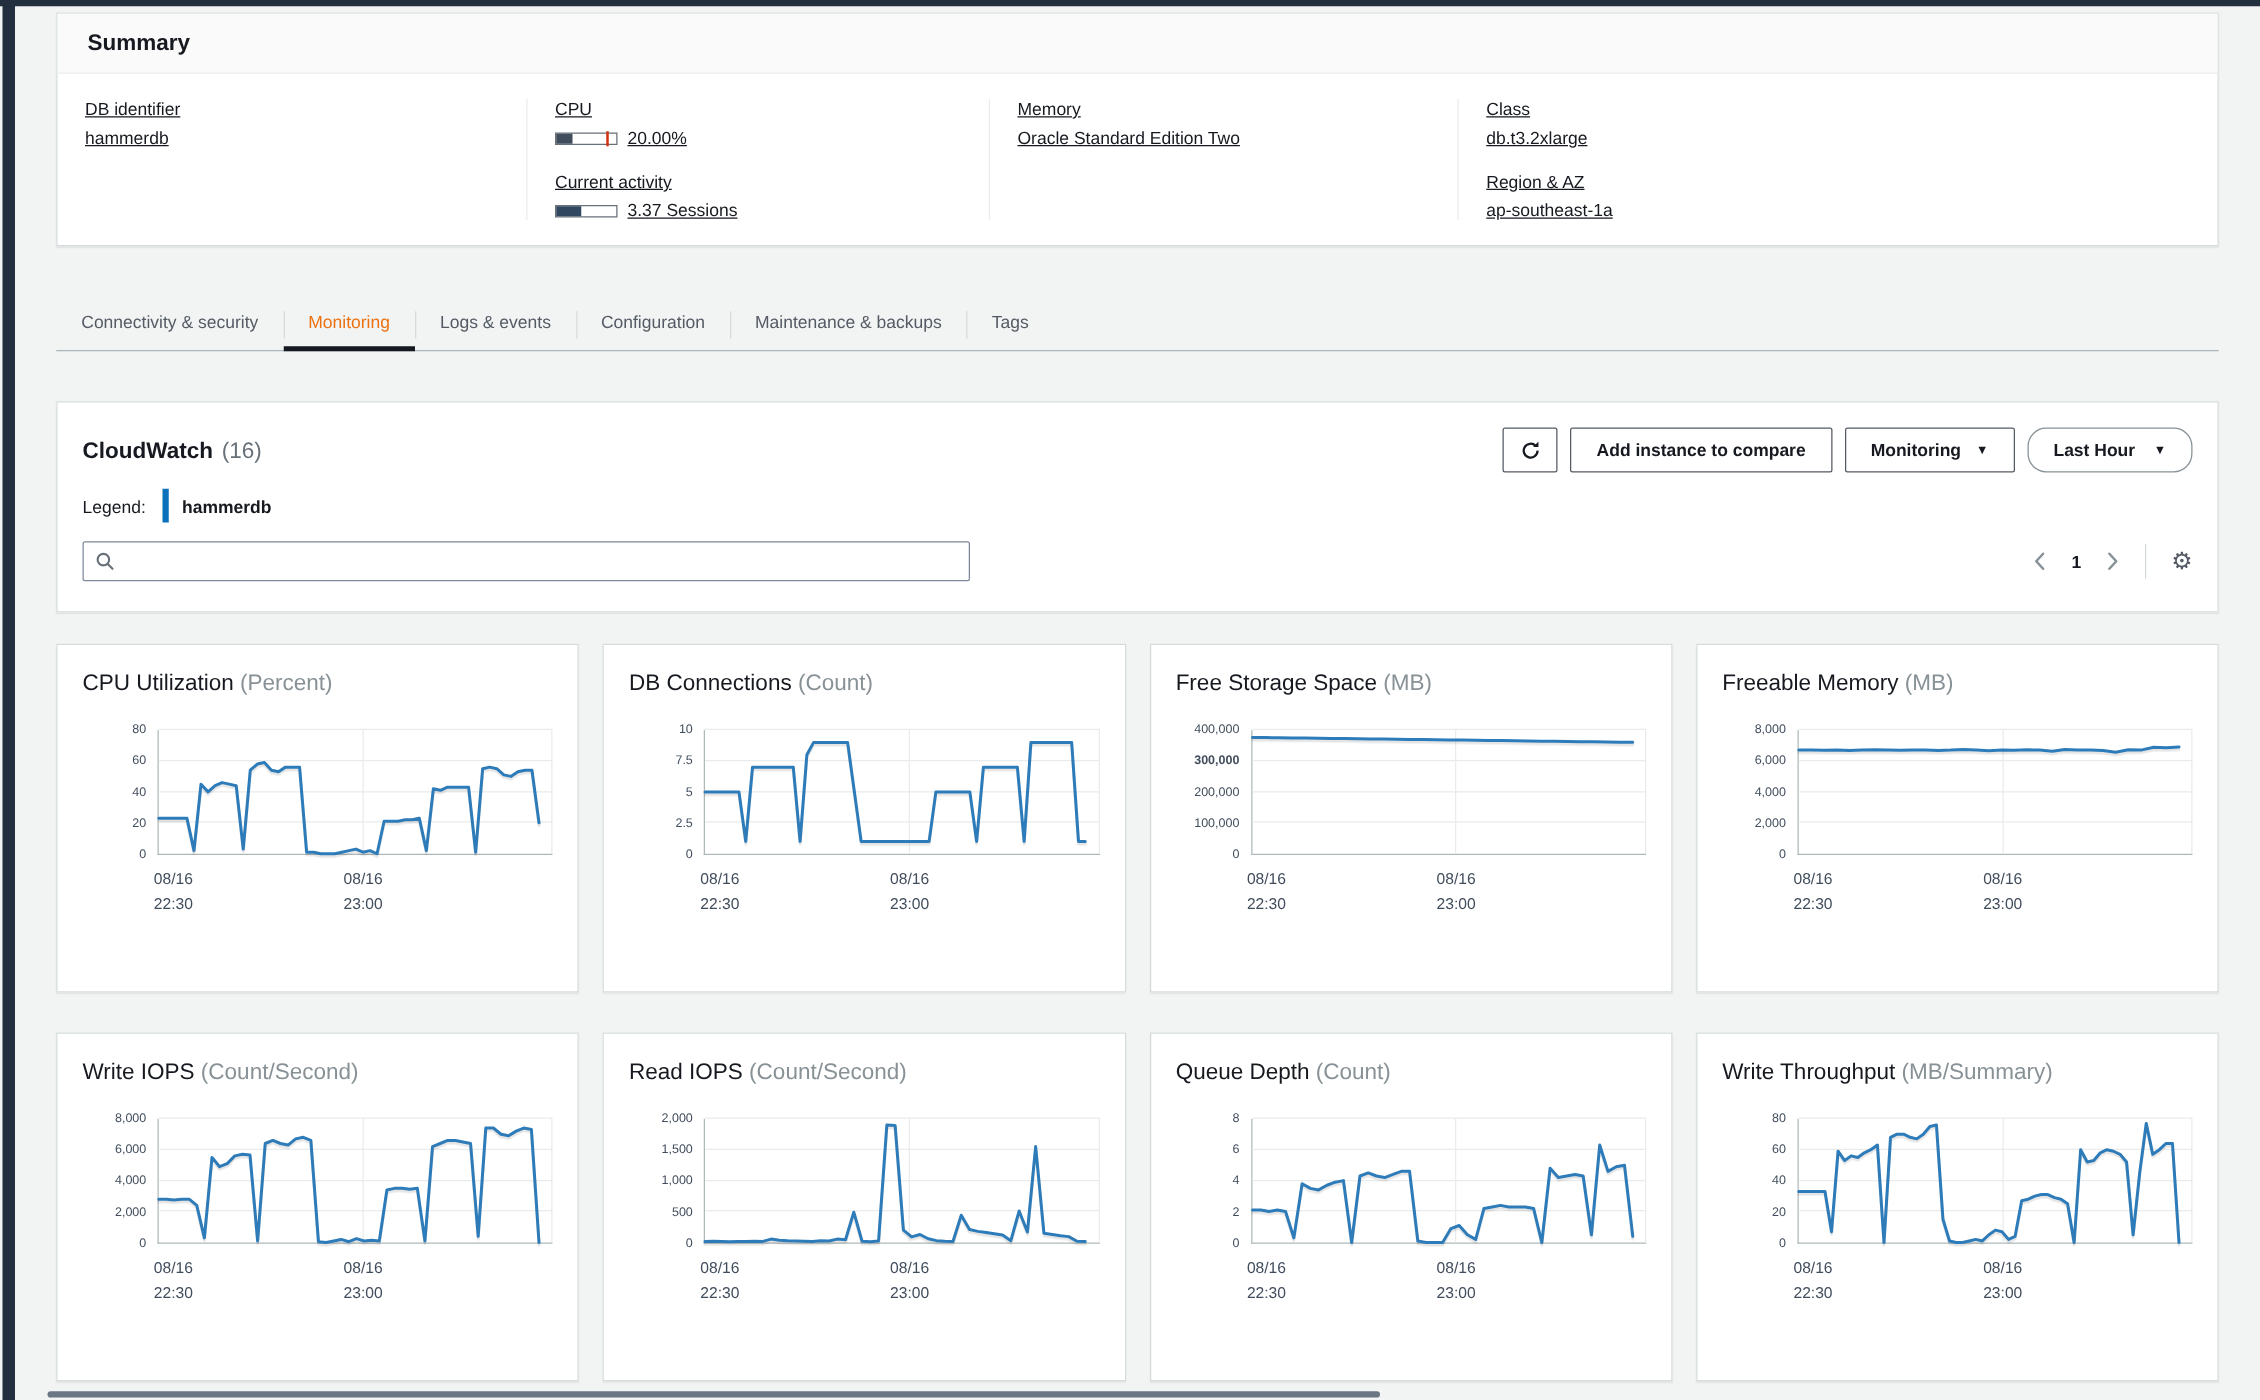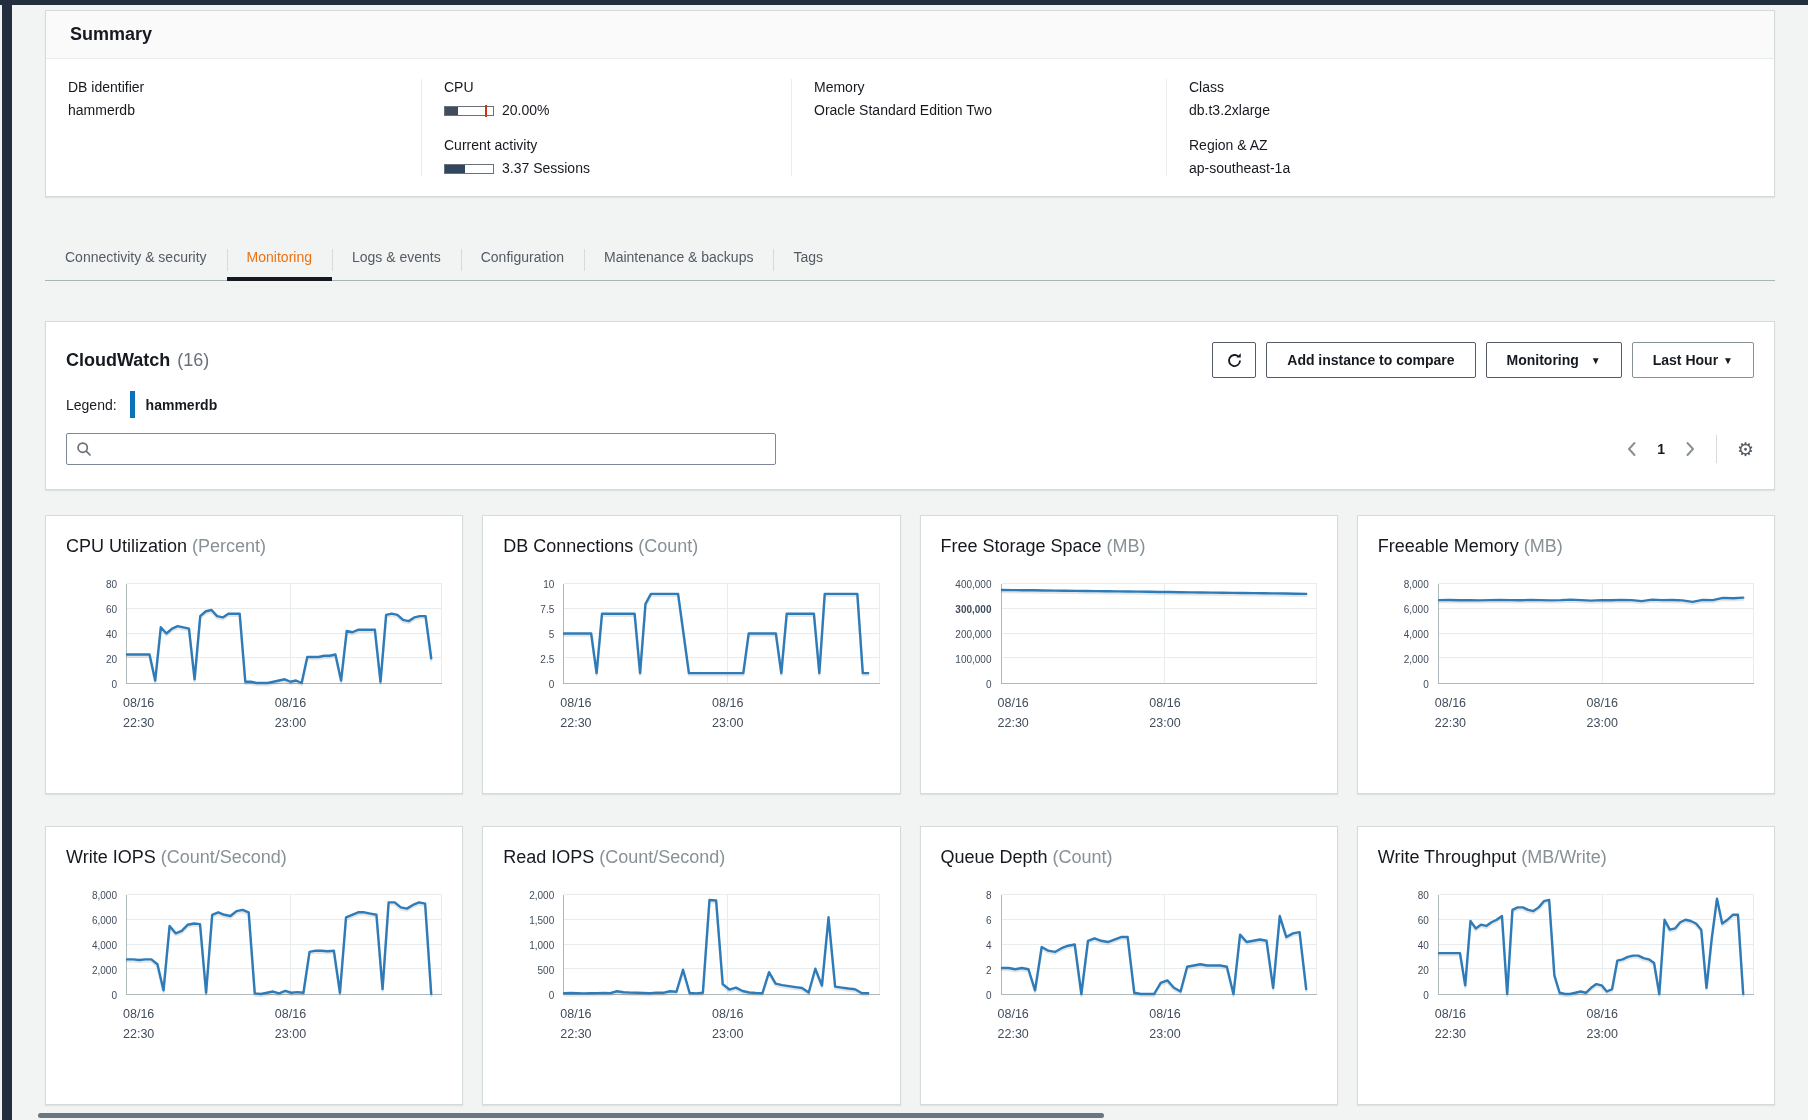--- a/index.html
+++ b/index.html
@@ -17,21 +17,21 @@
   .bottom-scroll-thumb { position:absolute; left:38px; top:1113px; width:1066px; height:5px; background:#6b7683; border-radius:3px; }
 
   .page { position:absolute; left:45px; top:5px; width:1730px; }
 
   .card { background:#fff; border:1px solid #d5dbdb; box-shadow:0 1px 1px rgba(0,28,36,.08); }
 
   
   .summary-card { margin-top:5px; }
   .card-header { padding:13px 24px; border-bottom:1px solid #eaeded; background:#fafafa; }
   .card-header h2 { font-size:18px; font-weight:bold; }
-  .summary-grid { display:grid; grid-template-columns:375px 370px 375px 1fr; padding:20px 0; }
+  .summary-grid { display:grid; grid-template-columns:375px 370px 375px 1fr; padding:20px 0;text-decoration:underline; }
   .summary-col { padding:0 18px 0 22px; }
   .summary-col + .summary-col { border-left:1px solid #eaeded; }
   .field { margin-bottom:19px; }
   .field:last-child { margin-bottom:0; }
   .field .label { margin-bottom:7px; color:#16191f; }
   .field .value { color:#16191f; }
   .value.green { color:#1d8102; display:flex; align-items:center; gap:5px; }
 
   .meter { display:inline-block; width:50px; height:10px; border:1px solid #687078; background:#fff;
            position:relative; vertical-align:-1px; margin-right:8px; }
@@ -49,21 +49,21 @@
   .cw-card { margin-top:40px; padding:20px 20px 24px 20px; }
   .cw-top { display:flex; align-items:center; }
   .cw-title { font-size:18px; font-weight:bold; }
   .cw-count { font-size:18px; color:#687078; margin-left:7px; font-weight:normal; }
   .cw-actions { margin-left:auto; display:flex; align-items:center; gap:10px; }
   .btn { height:36px; display:inline-flex; align-items:center; gap:12px; padding:0 20px;
          background:#fff; border:1px solid #545b64; border-radius:2px;
          font-family:inherit; font-weight:bold; font-size:14px; color:#16191f; cursor:pointer; }
   .btn.icon-only { width:44px; padding:0; justify-content:center; }
   .btn .caret { font-size:10px; color:#16191f; }
-  .btn.tight { gap:5px; border-color:#879196; }
+  .btn.tight { gap:15px; border-color:#879196;border-radius:15px; }
 
   .legend-row { display:flex; align-items:center; margin-top:13px; }
   .legend-label { color:#16191f; }
   .legend-bar { width:5px; height:27px; background:#0a72bb; margin:0 11px 0 13px; }
   .legend-value { font-weight:bold; }
 
   .search-row { display:flex; align-items:center; margin-top:15px; }
   .search-box { width:710px; height:32px; border:1px solid #7d8998; border-radius:2px; background:#fff;
                 display:flex; align-items:center; padding:0 9px; }
   .search-box input { flex:1; border:none; outline:none; font-size:14px; font-family:inherit; background:transparent; }
@@ -455,21 +455,21 @@
               </div>
               <div class="xtick" style="left: 52%;">
                 <div>08/16</div>
                 <div>23:00</div>
               </div>
             </div>
           </div>
         </div>
       </div>
       <div class="chart-card">
-        <div class="chart-title"><span>Write Throughput</span><span class="u"> (MB/Write)</span></div>
+        <div class="chart-title"><span>Write Throughput</span><span class="u"> (MB/Summary)</span></div>
         <div class="chart-body">
           <div class="yaxis">
             <div class="ytick" style="bottom: 0%;">0</div>
             <div class="ytick" style="bottom: 25%;">20</div>
             <div class="ytick" style="bottom: 50%;">40</div>
             <div class="ytick" style="bottom: 75%;">60</div>
             <div class="ytick" style="bottom: 100%;">80</div>
           </div>
           <div class="plotwrap">
             <div class="plot">

